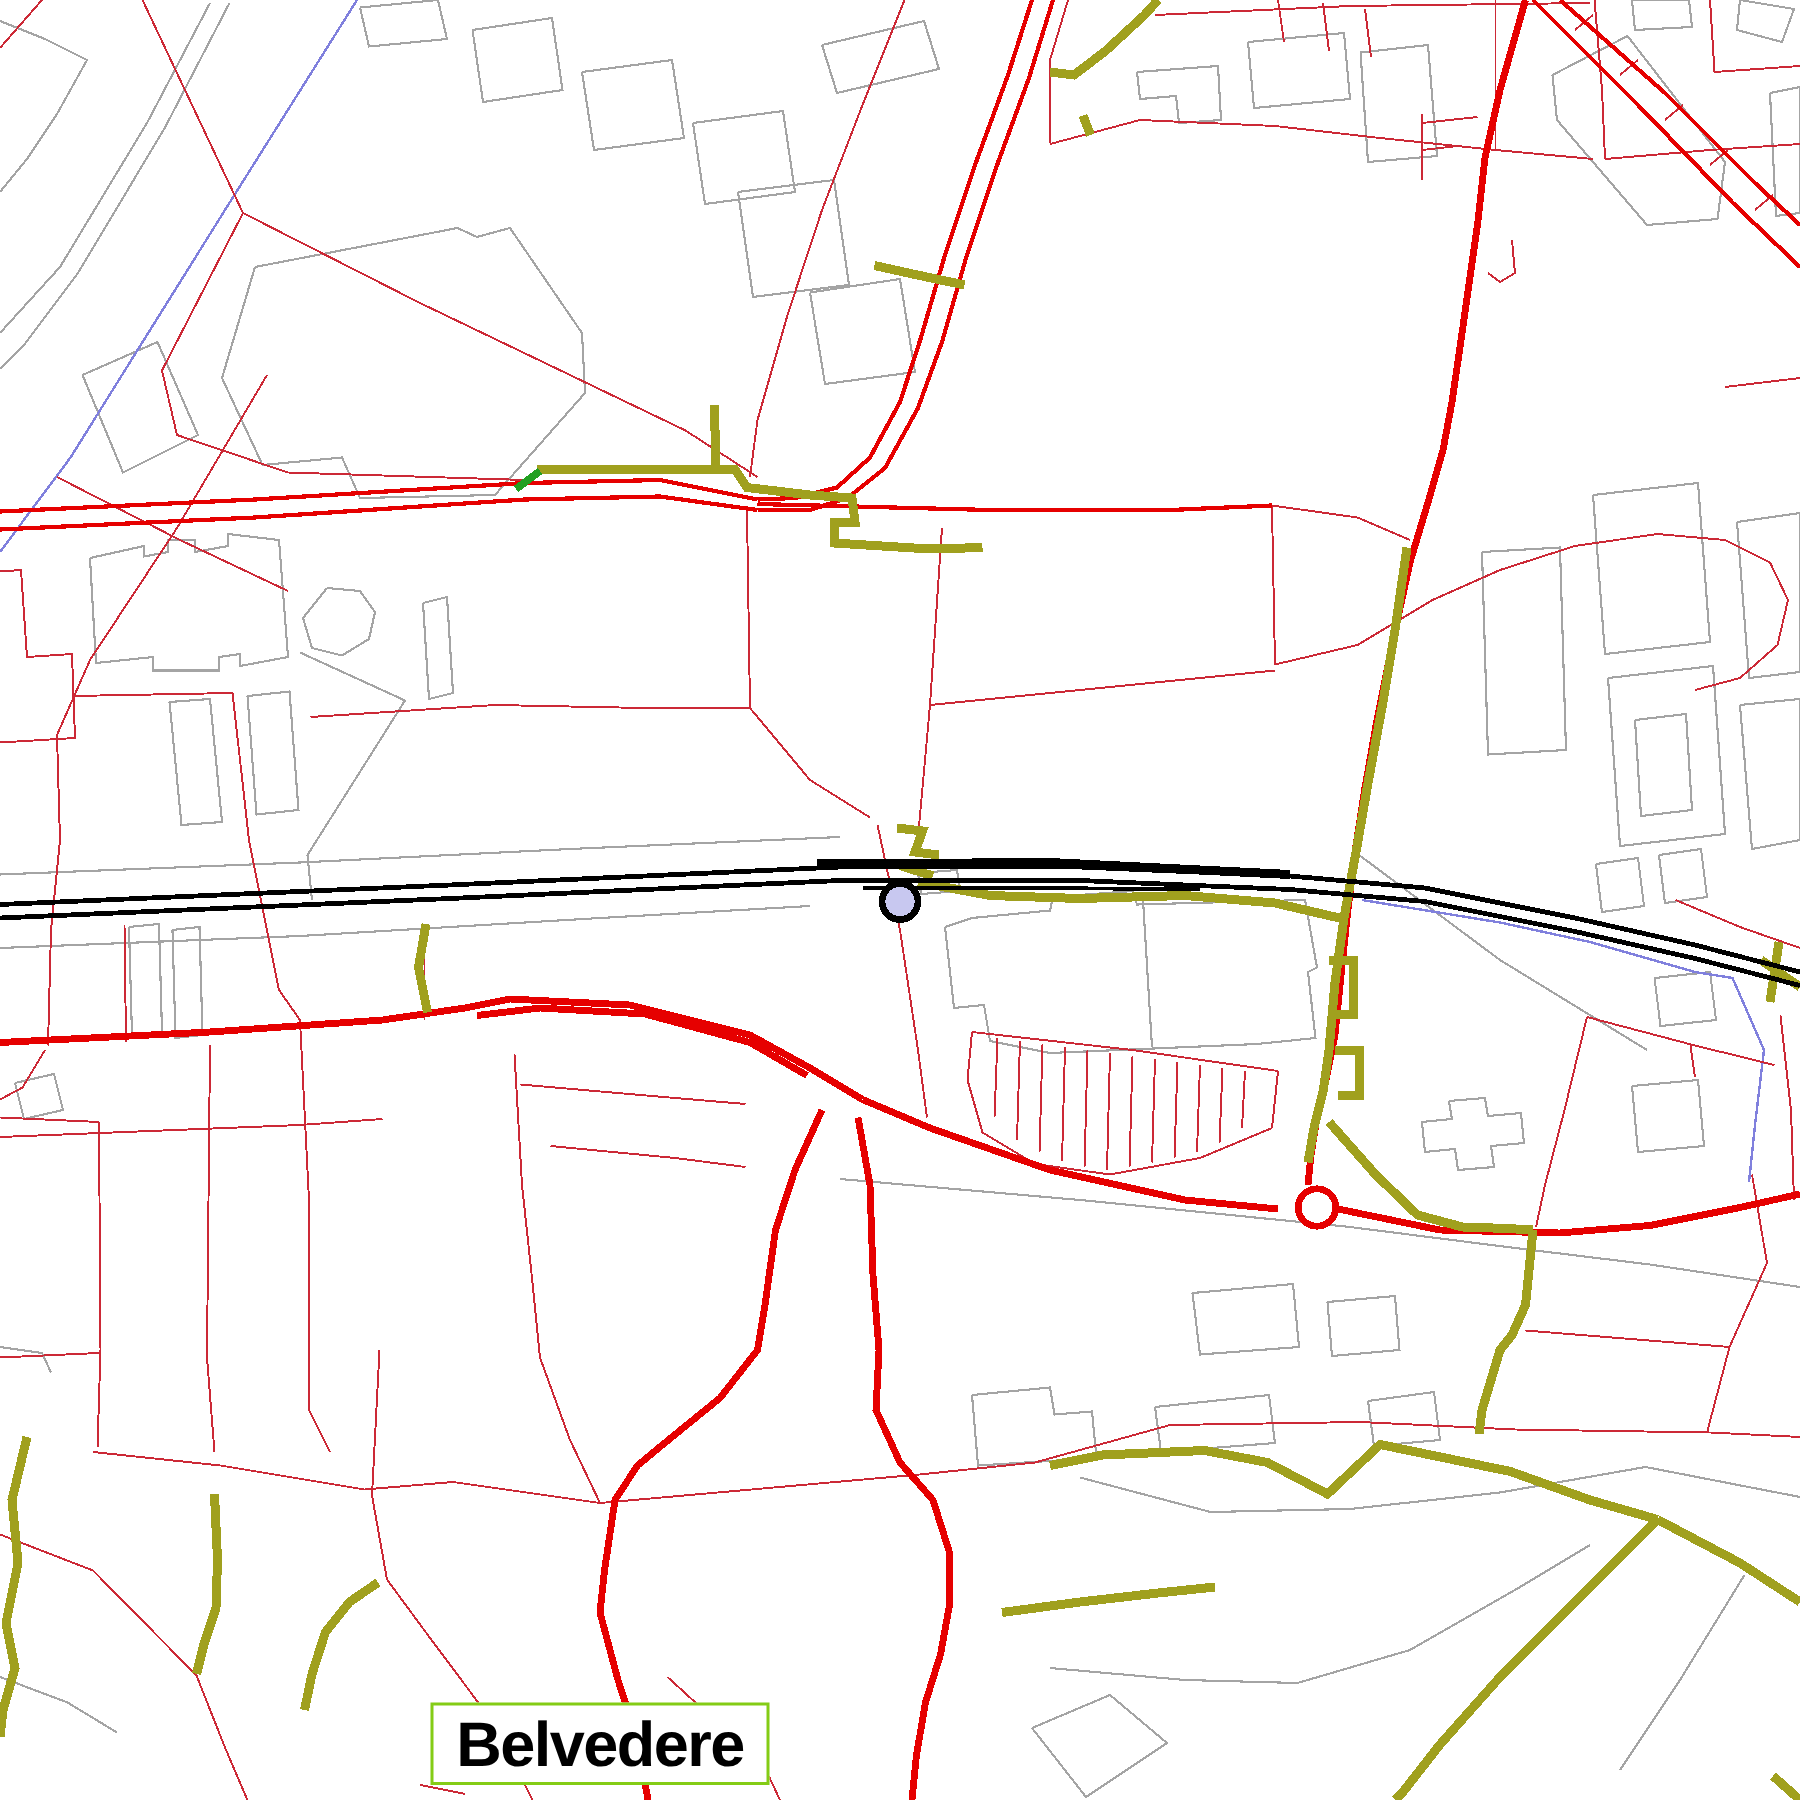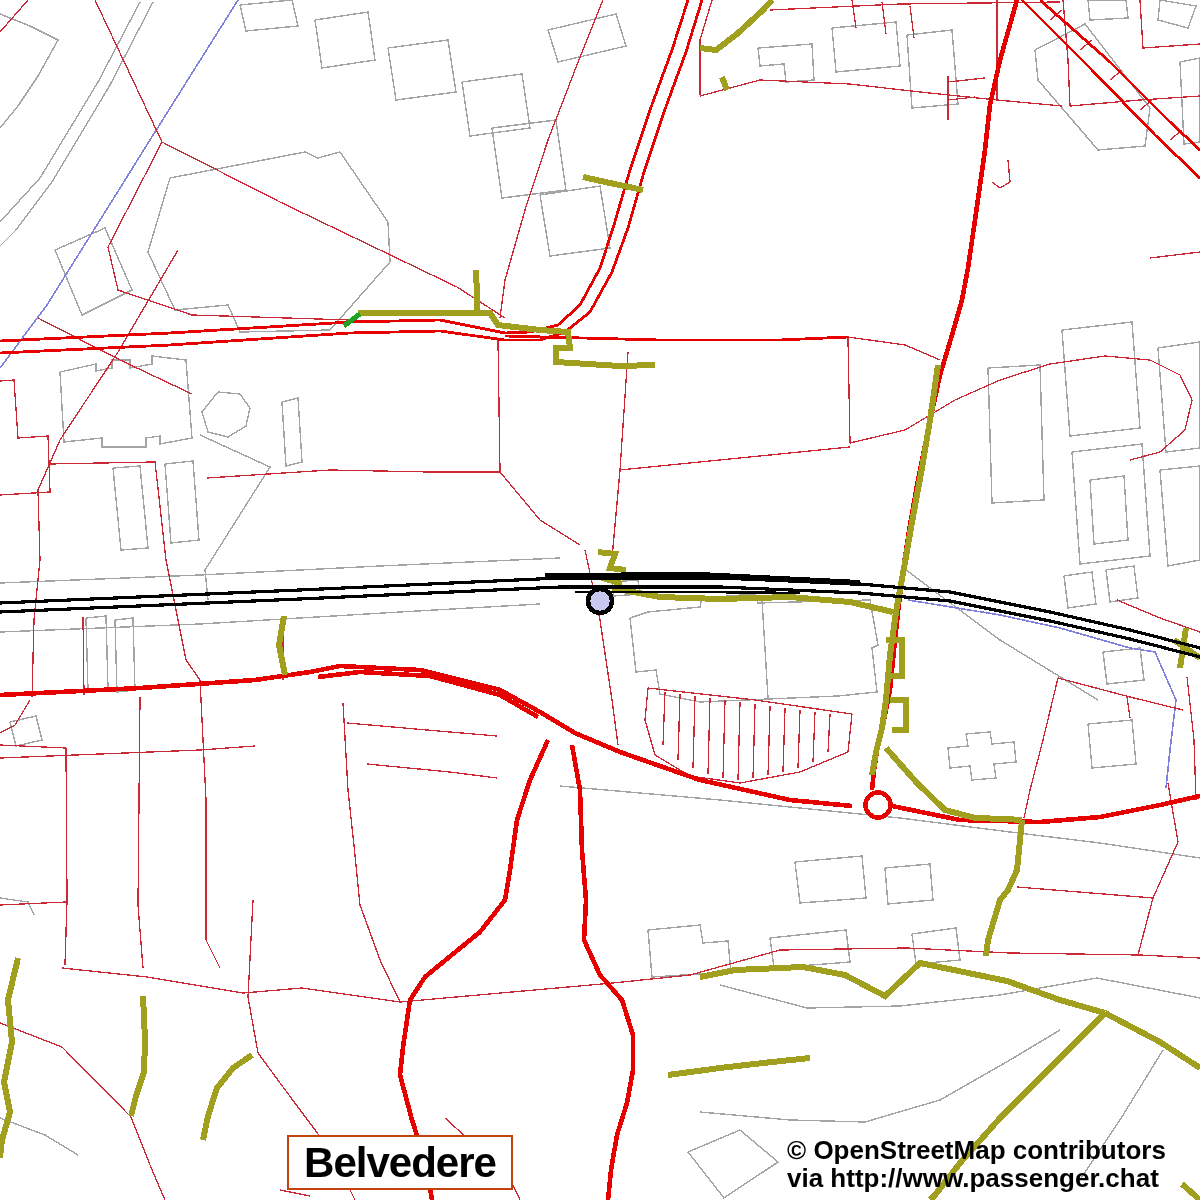--- a/index.html
+++ b/index.html
@@ -1,20 +1,20 @@
 <!DOCTYPE html>
 <html><head>
 <meta charset="utf-8">
 <style>
   html,body{margin:0;padding:0;background:#fff;}
   #map-root{position:relative;width:1200px;height:1200px;background:#ffffff;overflow:hidden;
             font-family:"Liberation Sans",sans-serif;}
   #map-root svg{position:absolute;left:0;top:0;shape-rendering:crispEdges;}
   .place-label{position:absolute;left:287px;top:1135px;width:226px;height:55px;
-    background:#ffffff;border:2px solid #c2410c;box-sizing:border-box;
+    background:#ffffff;border:2px solid #84cc16;box-sizing:border-box;
     display:flex;align-items:center;justify-content:center;
     font-size:42px;font-weight:bold;color:#000;letter-spacing:-1px;}
   .attribution{position:absolute;left:787px;top:1136px;width:405px;
     font-size:26px;font-weight:bold;color:#000;line-height:28px;white-space:nowrap;}
 </style>
 </head>
 <body>
 
 <div id="map-root">
   <svg width="1200" height="1200" viewBox="0 0 1200 1200" xmlns="http://www.w3.org/2000/svg">
@@ -217,17 +217,13 @@
         <polyline points="575,592 700,592 800,593" fill="none" stroke="#000000" stroke-width="2.5"></polyline>
       </g>
       <circle cx="600" cy="601" r="12" fill="#c8c8f0" stroke="#000000" stroke-width="4.5"></circle>
       <circle cx="878" cy="805" r="12.5" fill="#ffffff" stroke="#e60000" stroke-width="4.5"></circle>
     </svg>
 
   <div class="place-label">
     <span>Belvedere</span>
   </div>
 
-  <div class="attribution">
-    <div>© OpenStreetMap contributors</div>
-    <div>via http://www.passenger.chat</div>
-  </div>
 </div>
 
 </body></html>

